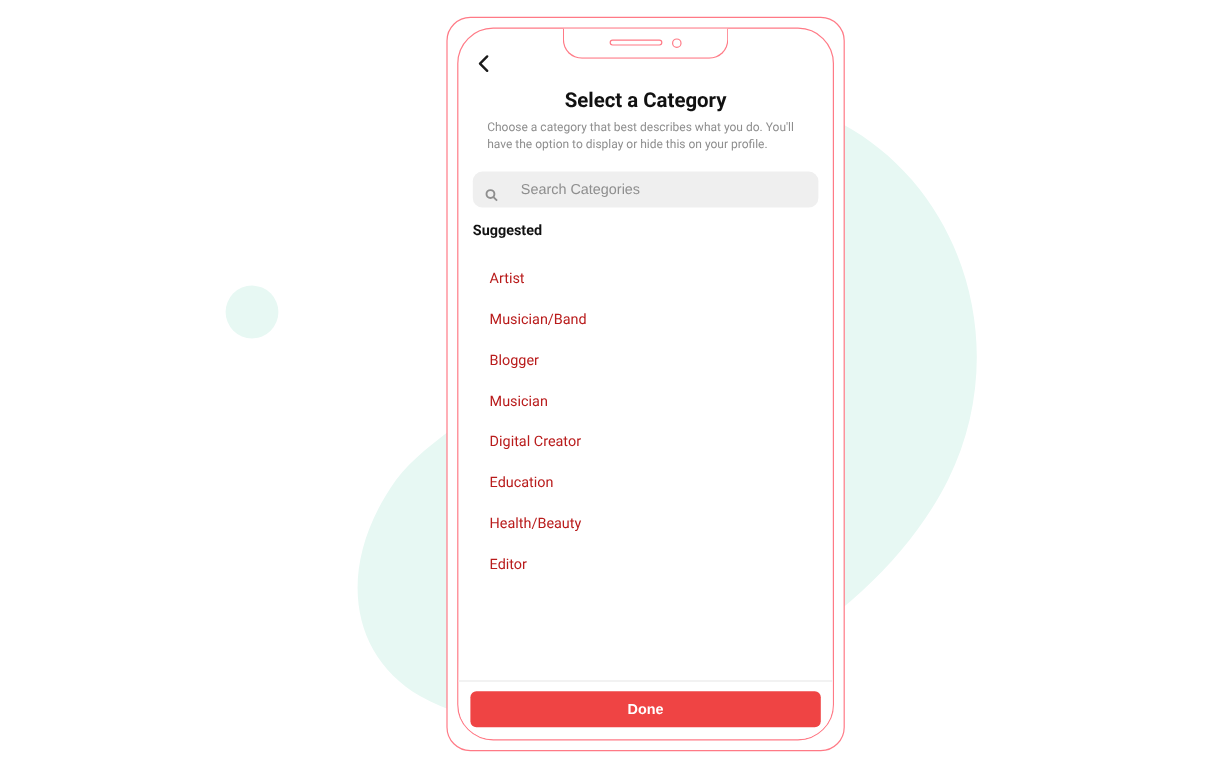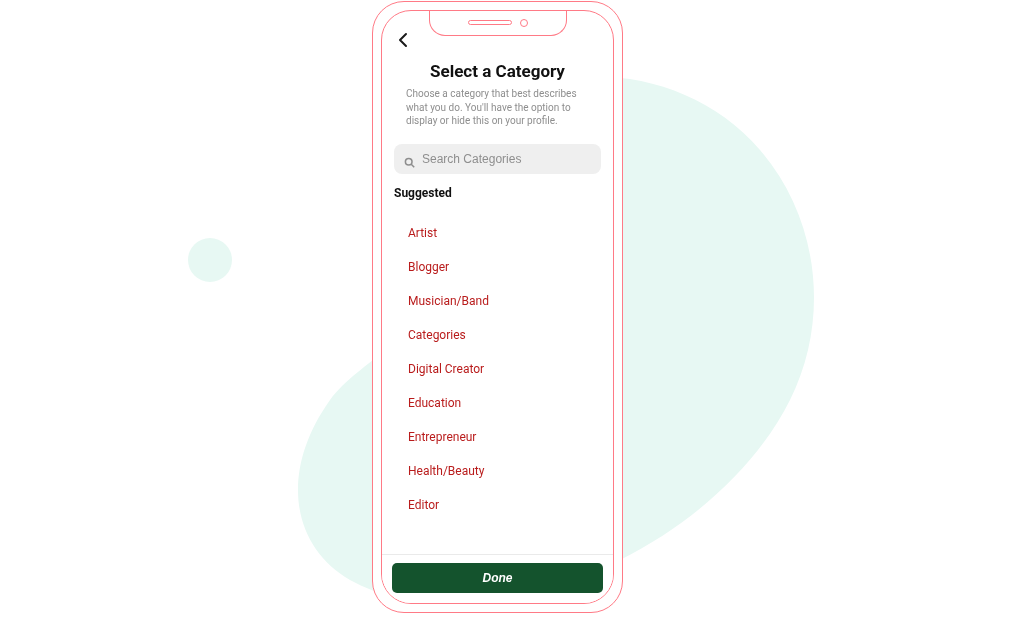--- a/index.html
+++ b/index.html
@@ -1,40 +1,40 @@
 <!DOCTYPE html>
 <html><head>
 <meta charset="utf-8">
 <style>
   * { box-sizing: border-box; margin: 0; padding: 0; }
   html, body { width: 1024px; height: 640px; overflow: hidden; font-family: -apple-system, BlinkMacSystemFont, "Segoe UI", Roboto, Helvetica, Arial, sans-serif; background: #fff; }
   .stage { position: relative; width: 1024px; height: 640px; }
   .blob-svg { position: absolute; inset: 0; width: 1024px; height: 640px; z-index: 0; }
-  .phone { position: absolute; left: 372px; top: 1px; width: 251px; height: 612px; border: 1.5px solid #ff7a86; border-radius: 32px; background: #fff; z-index: 2; box-shadow: 0 0 0 0 rgba(0,0,0,0); }
+  .phone { position: absolute; left: 372px; top: 14px; width: 332px; height: 612px; border: 1.5px solid #ff7a86; border-radius: 20px; background: #fff; z-index: 2; box-shadow: 0 0 0 0 rgba(0,0,0,0); }
   .phone-inner { position: absolute; left: 8px; top: 8px; right: 8px; bottom: 8px; border: 1.5px solid #ff7a86; border-radius: 30px; overflow: hidden; background: #fff; }
   .notch { position: absolute; top: -1px; left: 50%; transform: translateX(-50%); width: 138px; height: 26px; background: #fff; border: 1.5px solid #ff7a86; border-top: none; border-radius: 0 0 16px 16px; z-index: 3; display:flex; align-items:center; justify-content:center; gap:8px;}
   .speaker { width: 44px; height: 5px; border: 1.2px solid #ff7a86; border-radius: 4px; }
   .cam { width: 8px; height: 8px; border: 1.2px solid #ff7a86; border-radius: 50%; }
   .screen { position: absolute; inset: 0; display: flex; flex-direction: column; }
   .topbar { height: 42px; display:flex; align-items:flex-end; padding: 0 12px 4px 12px;}
   .back { width: 18px; height: 18px; display:flex; align-items:center; justify-content:center; cursor:pointer;}
   .back svg { width: 10px; height: 16px; stroke: #1a1a1a; stroke-width: 2; fill:none; stroke-linecap: round; stroke-linejoin: round;}
   .content { flex: 1 1 auto; overflow: hidden; position: relative; padding: 0 10px; }
   h1.title { text-align: center; font-size: 17px; font-weight: 700; color: #111; margin-top: 8px; }
   p.subtitle { text-align: left; font-size: 10px; line-height: 1.35; color: #8e8e8e; padding: 6px 14px 0 14px; }
-  .search { margin: 16px 2px 0 2px; background: #efefef; border-radius: 8px; height: 30px; display: flex; align-items: center; padding: 0 10px; gap: 7px; }
+  .search { margin: 16px 2px 0 2px; background: #efefef; border-radius: 8px; height: 30px; display: flex; align-items: center; padding: 0 10px; gap: 19px; }
   .search-icon { width: 11px; height: 11px; position: relative; flex: 0 0 auto; }
   .search-icon svg { width: 11px; height: 11px; stroke: #8e8e8e; stroke-width: 2; fill: none; }
   .search input { border: none; outline: none; background: transparent; font-size: 12px; color: #555; width: 100%; }
   .search input::placeholder { color: #8e8e8e; }
   .section-label { font-size: 12px; font-weight: 700; color: #111; margin: 12px 2px 16px 2px; }
   .list { margin-top: 2px; }
   .item { font-size: 12px; color: #b91c1c; padding: 10px 0 10px 16px; cursor: pointer; }
   .footer { position: absolute; left: 0; right: 0; bottom: 0; padding: 8px 10px 10px 10px; border-top: 1px solid #eaeaea; background: #fff; }
-  .done-btn { width: 100%; height: 30px; border-radius: 5px; background: #14532d; color: #fff; font-size: 12px; font-weight: 600; display:flex; align-items:center; justify-content:center; cursor:pointer; border:none;font-style:italic; }
+  .done-btn { width: 100%; height: 30px; border-radius: 5px; background: #ef4444; color: #fff; font-size: 12px; font-weight: 600; display:flex; align-items:center; justify-content:center; cursor:pointer; border:none; }
   .fade { position:absolute; left:0; right:0; bottom:48px; height:20px; background: linear-gradient(to bottom, rgba(255,255,255,0), #fff); pointer-events:none; }
 </style>
 </head>
 <body>
 
 <div class="stage">
   <svg class="blob-svg" viewBox="0 0 1024 640" preserveAspectRatio="none">
     <path fill="#e7f8f3" d="M 520 90 C 600 60 700 80 760 150 C 820 220 830 320 790 400 C 760 460 700 520 620 560 C 530 605 420 620 350 580 C 290 545 280 470 330 400 C 360 360 420 340 430 290 C 438 248 400 210 420 170 C 440 125 475 107 520 90 Z"></path>
     <circle cx="210" cy="260" r="22" fill="#e7f8f3"></circle>
   </svg>
@@ -66,26 +66,25 @@
                   <line x1="9.2" y1="9.2" x2="13" y2="13"></line>
                 </svg>
             </span>
             <input type="text" placeholder="Search Categories" style="">
           </div>
 
           <div class="section-label">Suggested</div>
 
           <div class="list">
             <div class="item">Artist</div>
+            <div class="item">Musician/Band</div>
             <div class="item">Blogger</div>
-            <div class="item">Musician/Band</div>
-            <div class="item">Categories</div>
+            <div class="item">Musician</div>
             <div class="item">Digital Creator</div>
             <div class="item">Education</div>
-            <div class="item">Entrepreneur</div>
             <div class="item">Health/Beauty</div>
             <div class="item">Editor</div>
           </div>
 
           <div class="fade"></div>
 
           <div class="footer">
             <button class="done-btn">Done</button>
           </div>
         </div>

